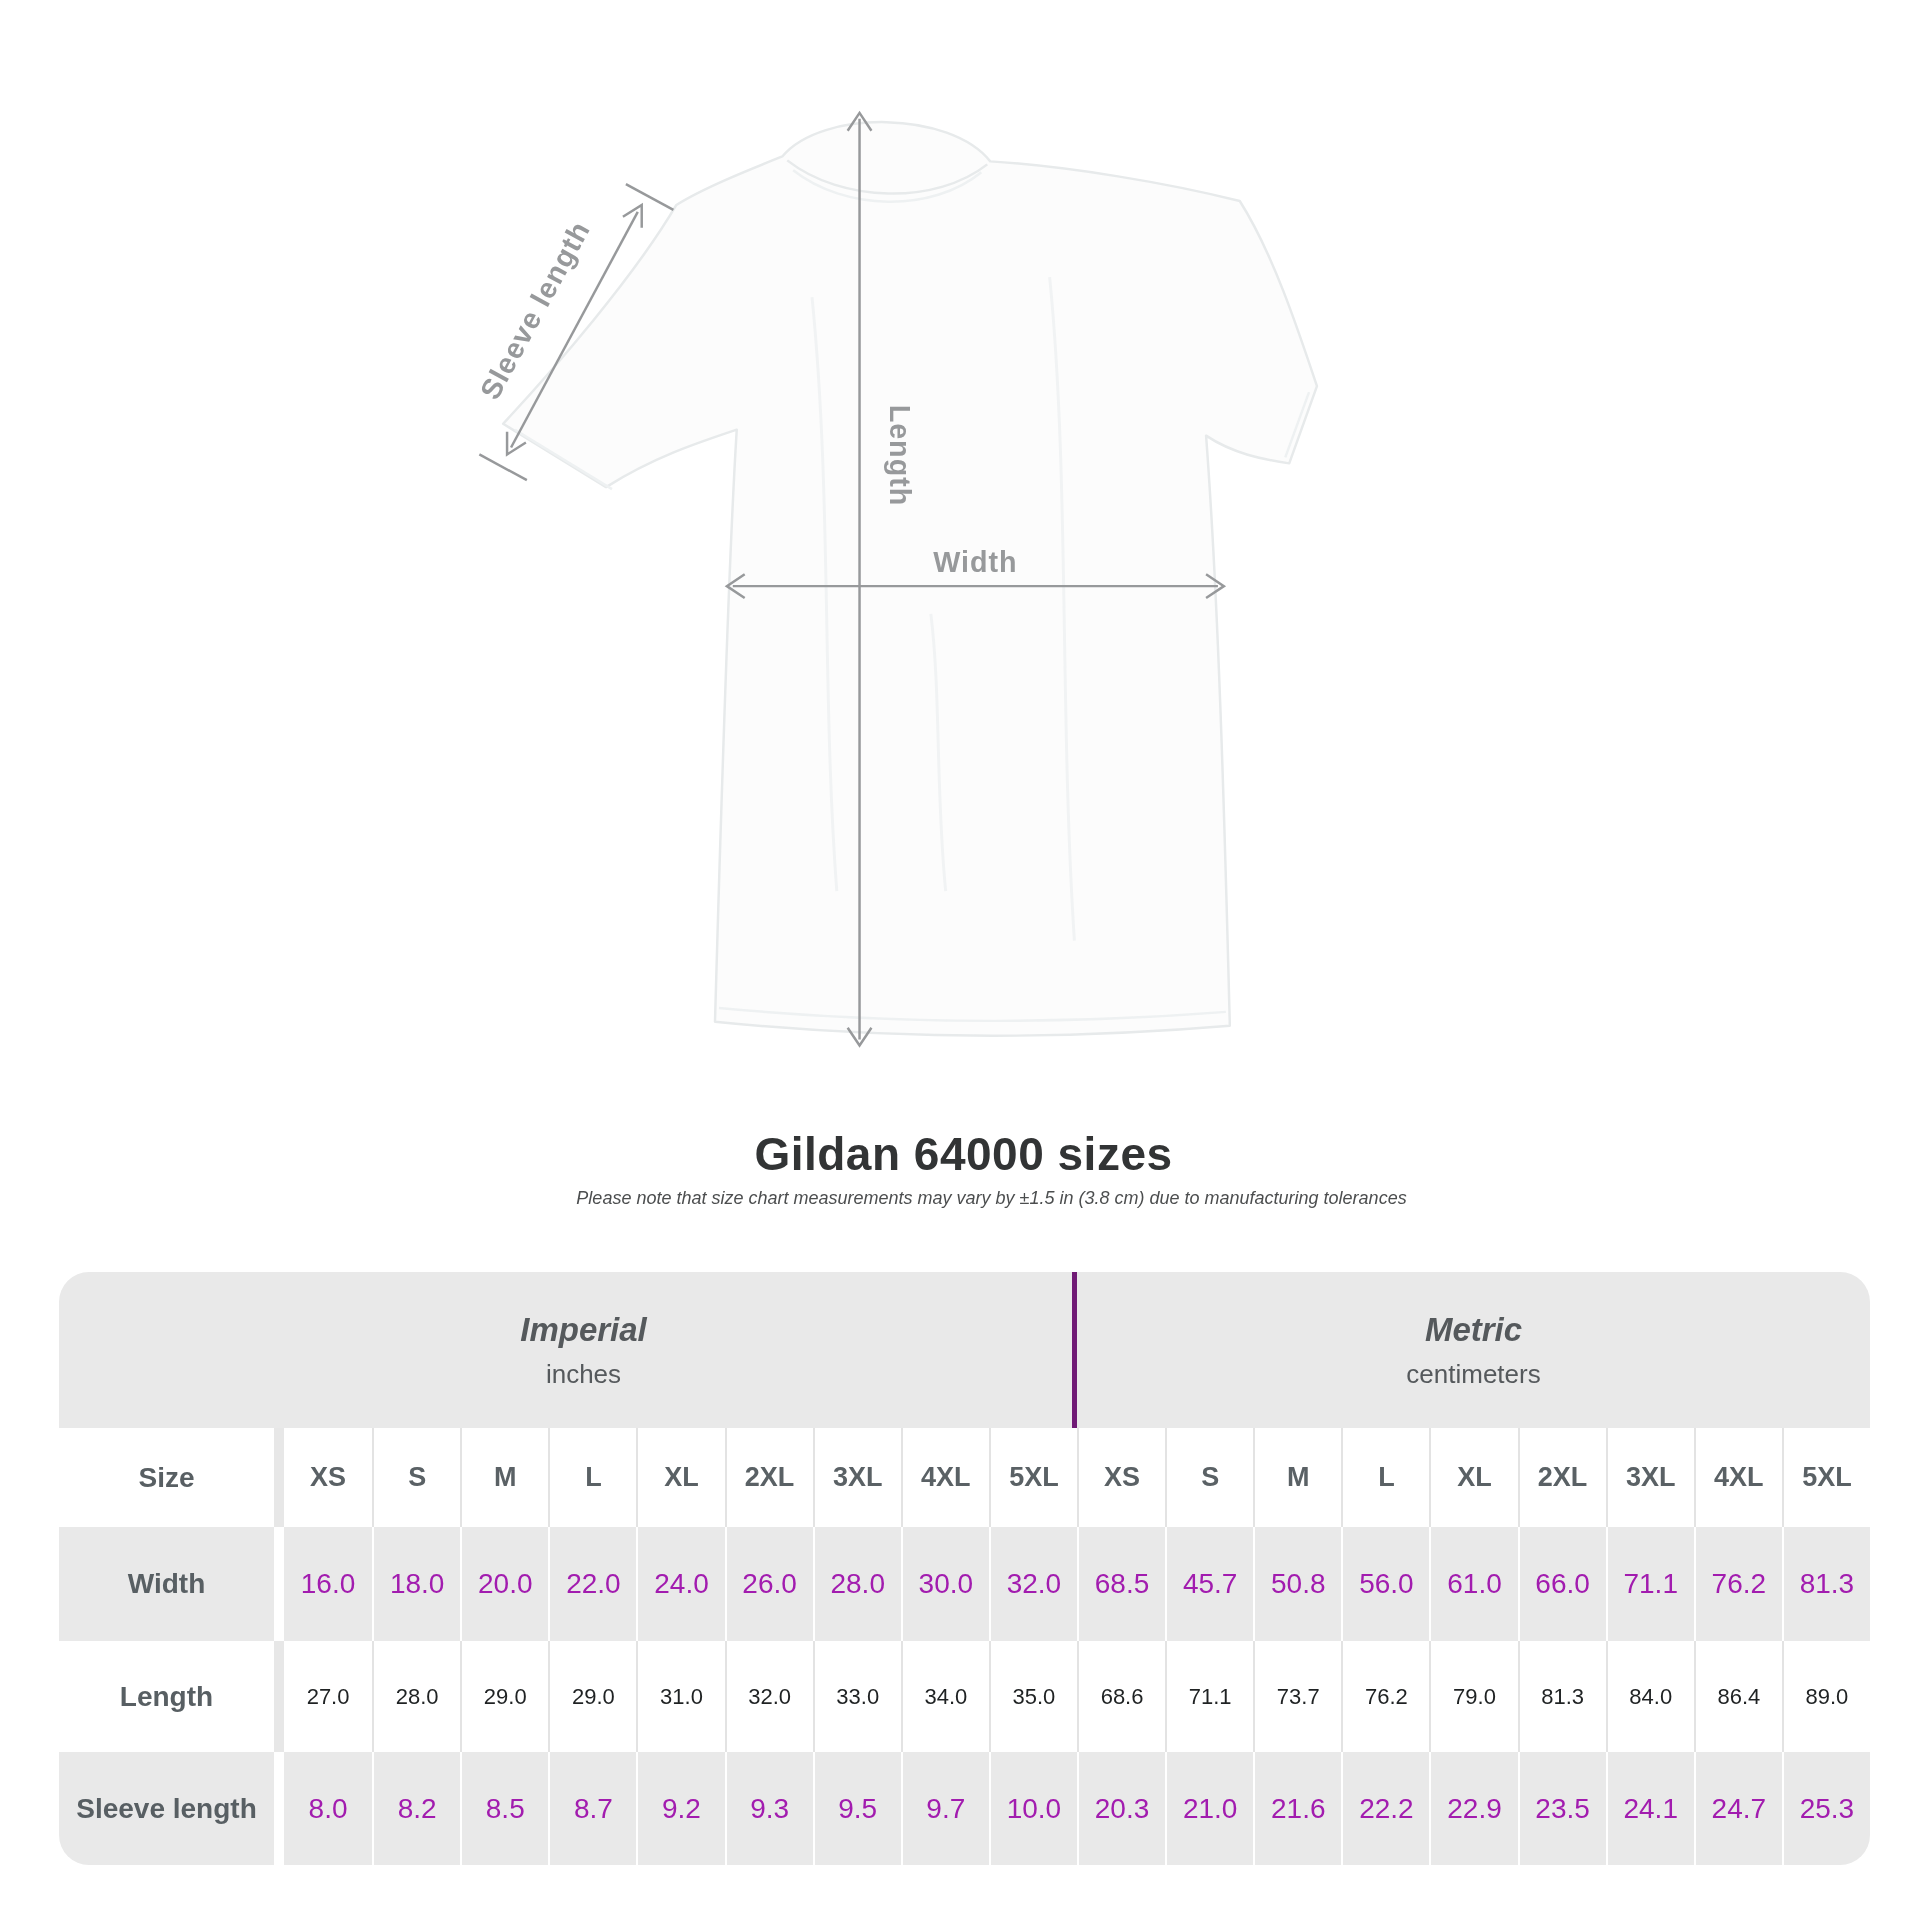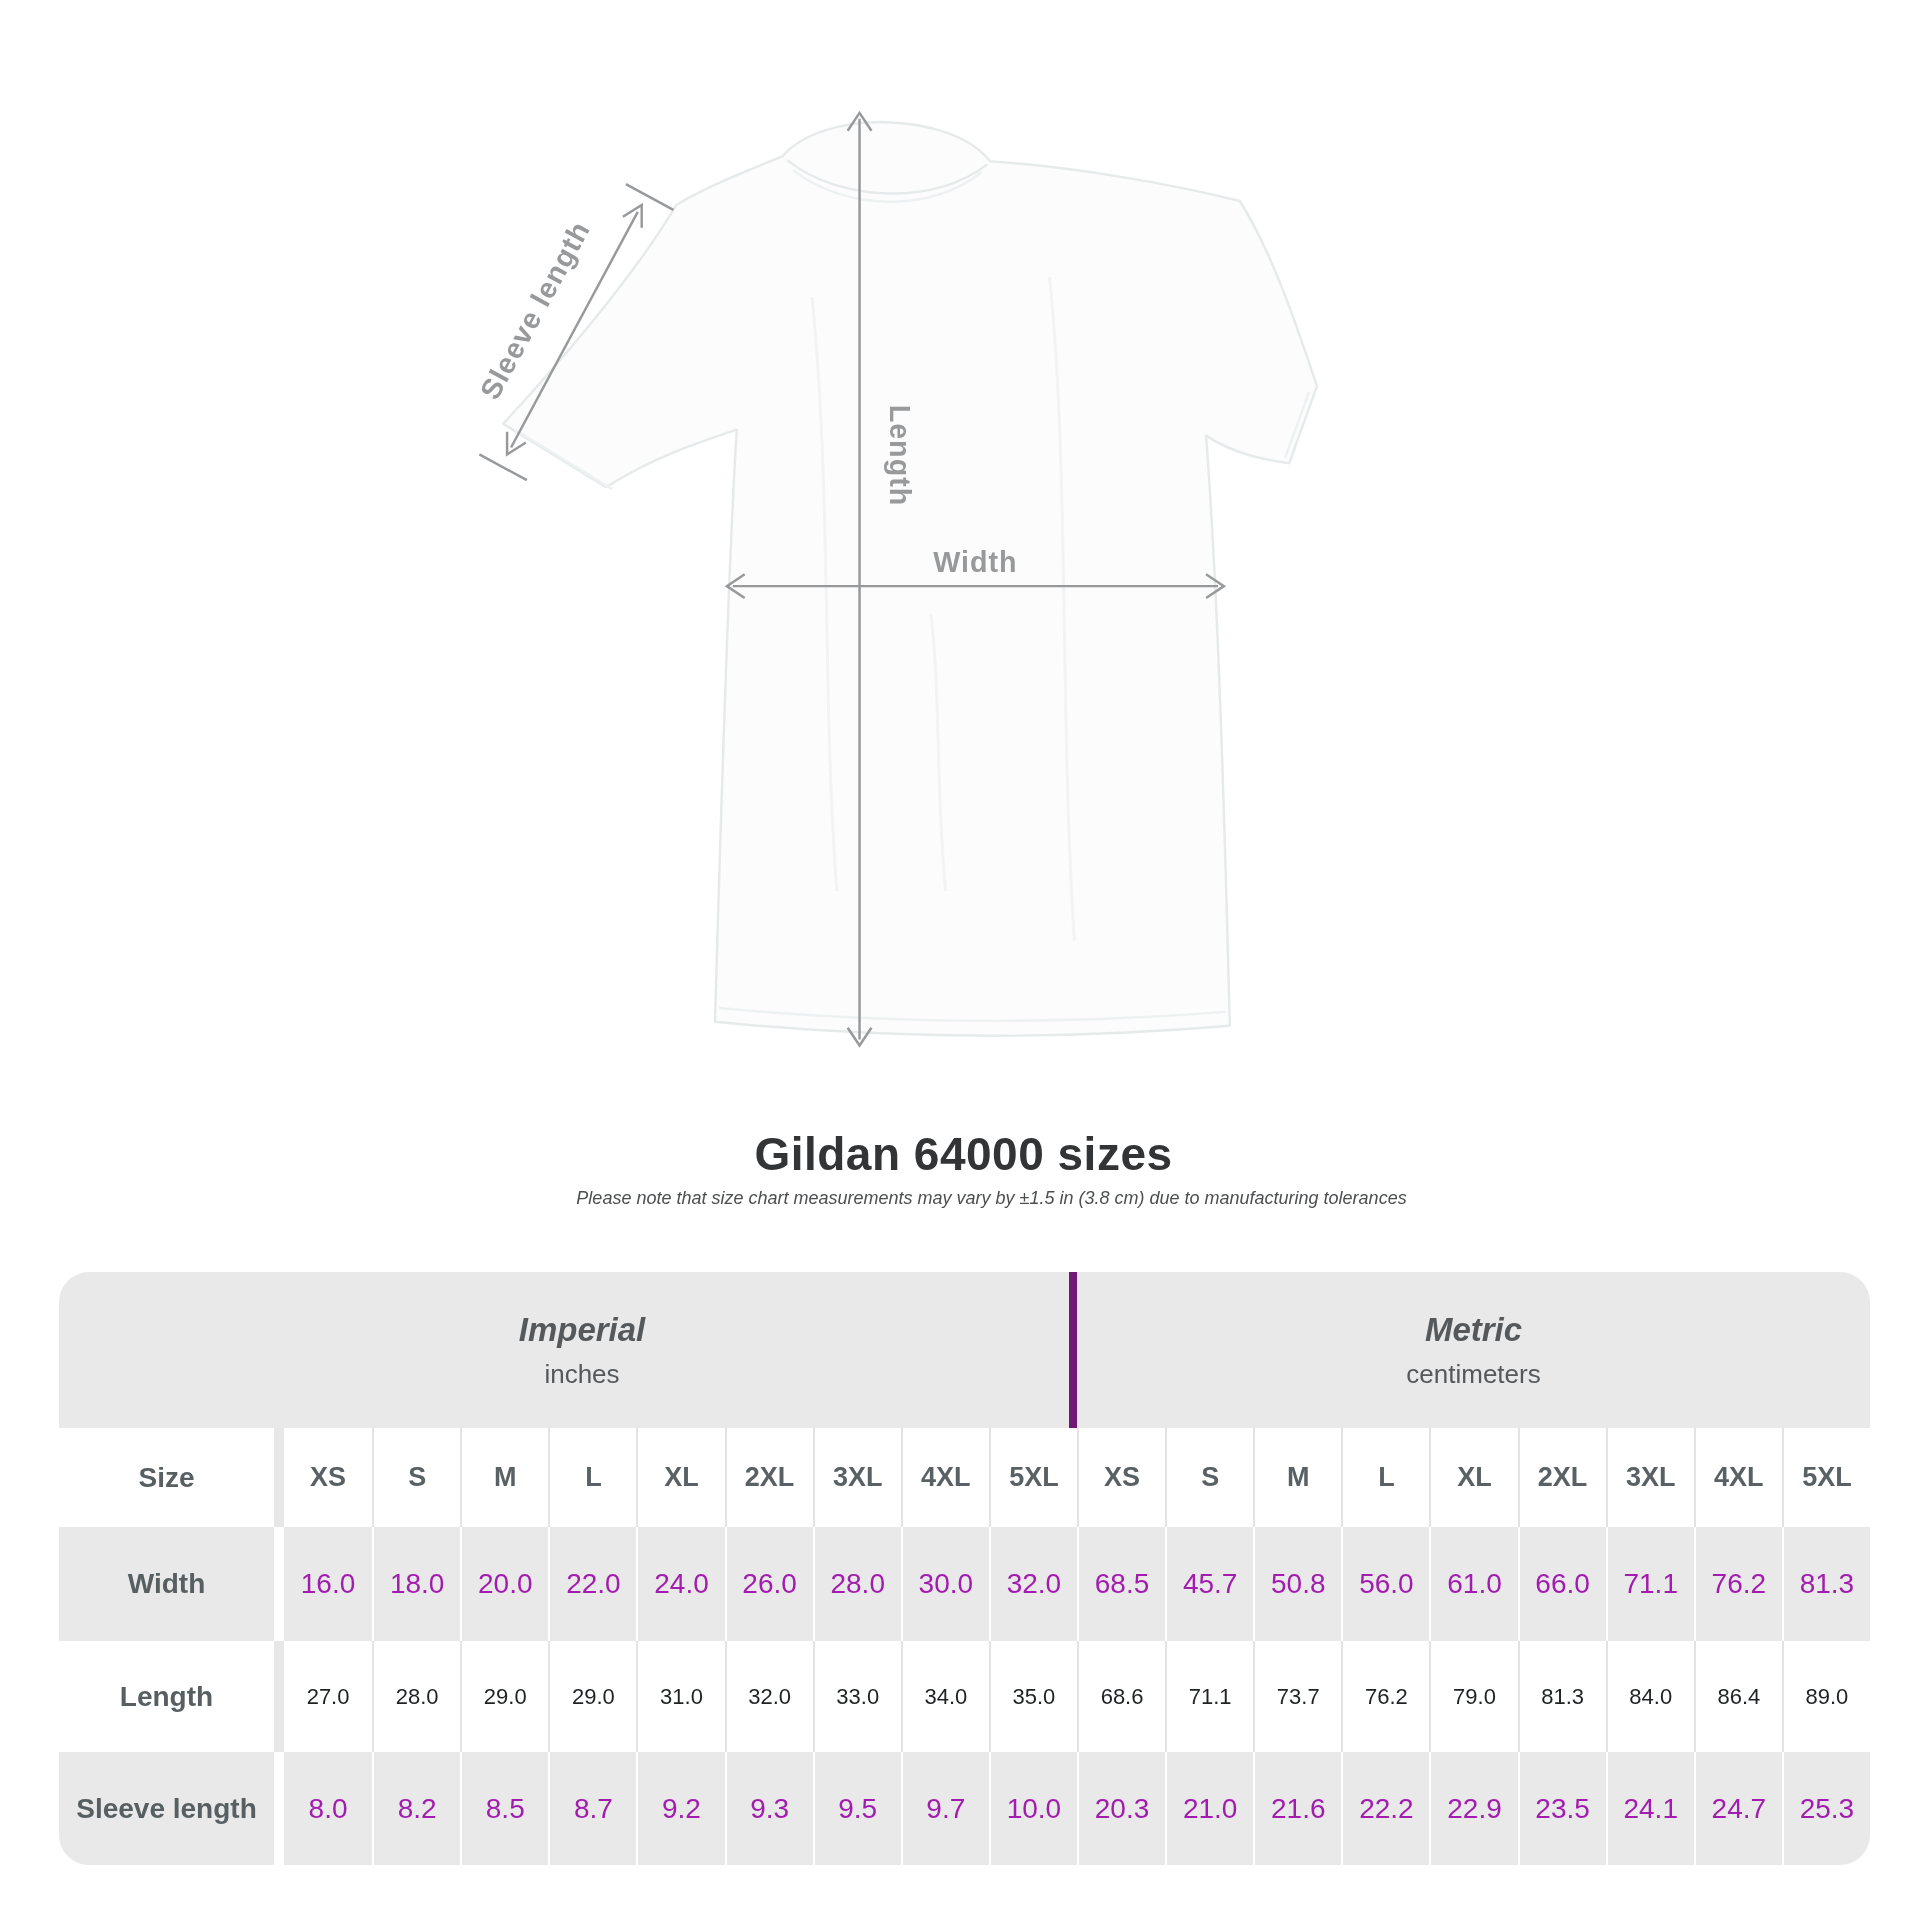--- a/index.html
+++ b/index.html
@@ -9,21 +9,21 @@
   .title{position:absolute;left:0;top:1127px;width:100%;text-align:center;
          font-size:46px;font-weight:bold;color:#323435;letter-spacing:0.5px;}
   .subtitle{position:absolute;left:0;top:1188px;width:100%;text-align:center;
          font-size:18px;font-style:italic;color:#4c4e4f;padding-left:28px;}
   .tbl{position:absolute;left:59px;top:1272px;width:1811px;height:593px;display:grid;
        grid-template-columns:225px repeat(18,1fr);
        grid-template-rows:156px 99px 114px 111px 113px;
        border-radius:30px;overflow:hidden;}
   .c{display:flex;align-items:center;justify-content:center;}
   .gh{background:#e9e9e9;flex-direction:column;gap:10px;}
-  .gh-imp{grid-column:1/11;border-right:8px solid #701a75;padding-left:36px;}
+  .gh-imp{grid-column:1/11;border-right:5px solid #701a75;padding-left:36px;}
   .gh-met{grid-column:11/20;}
   .gname{font-size:33px;font-weight:bold;font-style:italic;color:#55595c;}
   .gunit{font-size:26px;color:#55595c;text-align:center;}
   .lab{font-weight:bold;color:#585f63;font-size:28px;}
   .lw{border-right:10px solid #e7e7e7;background:#fff;}
   .lg{border-right:10px solid #fff;background:#e9e9e9;}
   .szh{font-weight:bold;color:#5a6165;font-size:27px;background:#fff;}
   .szh + .szh{border-left:2px solid #e3e3e3;}
   .vg{background:#e9e9e9;color:#a21caf;font-size:28px;}
   .vg + .vg{border-left:2px solid #fff;}

